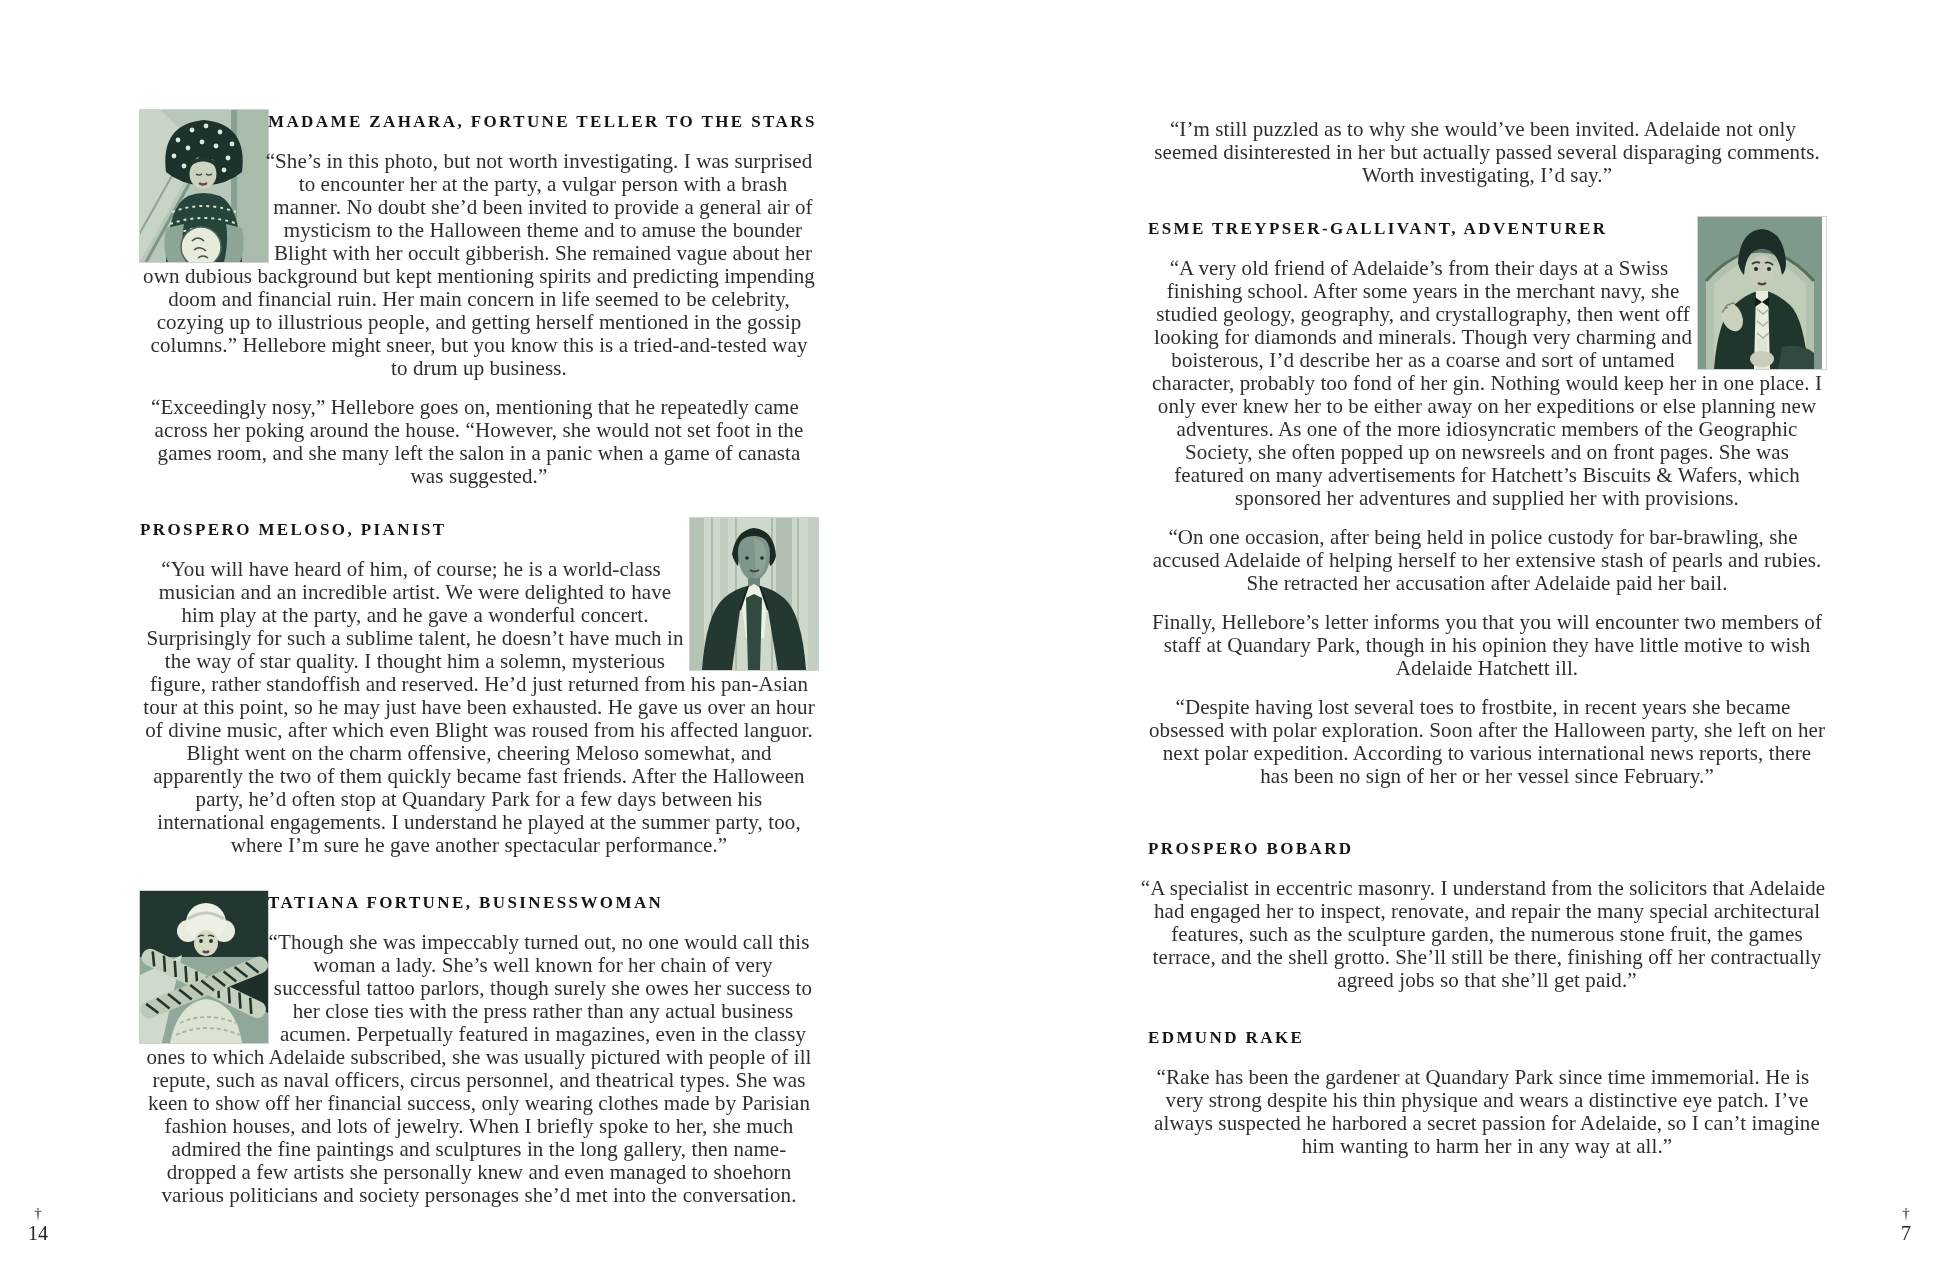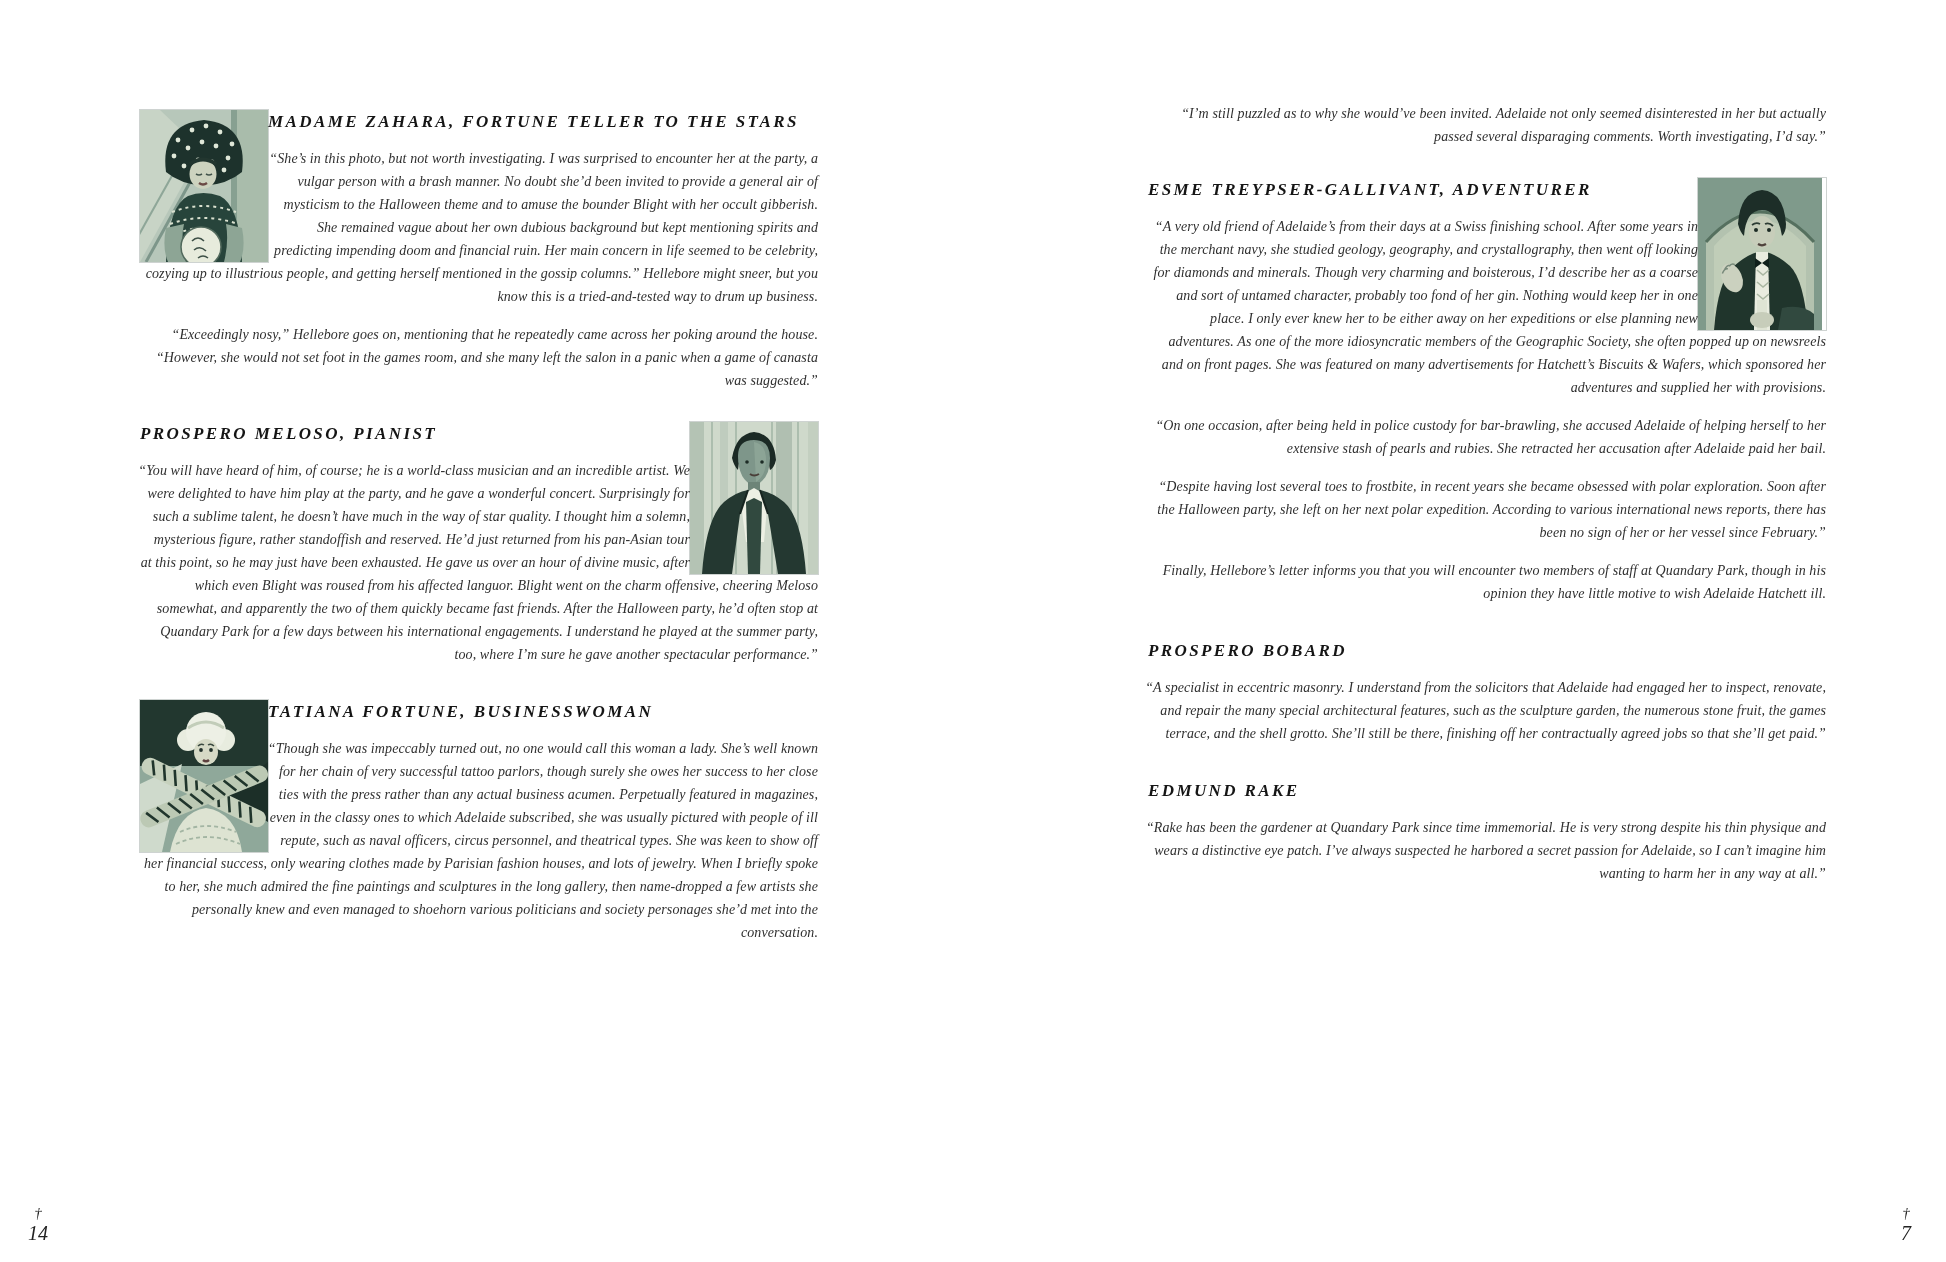--- a/index.html
+++ b/index.html
@@ -3,21 +3,20 @@
 <meta charset="utf-8">
 <style>
   html,body{margin:0;padding:0;background:#ffffff;}
   .spread{
     position:relative;
     width:1946px;height:1262px;
     background:#ffffff;
     font-family:"Liberation Serif", serif;
     color:#2f2f2f;
     overflow:hidden;
-    font-style:italic;
   }
   .col{position:absolute;}
   .col-left{left:140px;top:110px;width:678px;}
   .col-right{left:1148px;top:102px;width:678px;}
 
   .char-section{margin:0;}
   .char-section::after{content:"";display:block;clear:both;}
 
   h2.heading{
     font-family:"Liberation Serif", serif;
@@ -25,25 +24,25 @@
     font-weight:bold;
     letter-spacing:2.4px;
     color:#151515;
     margin:0 0 13px 0;
     line-height:24px;
   }
   .mt-section{margin-top:30px;}
   .mt-section-lg{margin-top:34px;}
 
   p.body{
-    font-size:14px;
+    font-size:21px;
     line-height:23px;
     letter-spacing:0.1px;
-    margin:0 0 15px 0;
-    text-align:right;
+    margin:16px 0 15px 0;
+    text-align:center;
   }
   p.hang{text-indent:-8px;}
   p.last{margin-bottom:0;}
 
   figure.portrait{
     margin:0;padding:0;
     width:128px;height:152px;
     line-height:0;
   }
   figure.portrait svg{display:block;}
@@ -198,22 +197,22 @@
             <path d="M27 92 q4 -4 7 -2 M31 89 q4 -3 7 -1 M36 88 q4 -2 6 1" stroke="#77897a" stroke-width="1.5" fill="none"></path>
           </g>
           <rect x="59" y="122" width="10" height="30" fill="#dfe4d4"></rect>
           <ellipse cx="64" cy="142" rx="12" ry="8" fill="#c7cdba"></ellipse>
           <path d="M84 130 Q104 126 116 136 L116 152 L80 152 Z" fill="#31493f"></path>
         </svg>
       </figure>
       <h2 class="heading">ESME TREYPSER-GALLIVANT, ADVENTURER</h2>
       <p class="body hang">“A very old friend of Adelaide’s from their days at a Swiss finishing school. After some years in the merchant navy, she studied geology, geography, and crystallography, then went off looking for diamonds and minerals. Though very charming and boisterous, I’d describe her as a coarse and sort of untamed character, probably too fond of her gin. Nothing would keep her in one place. I only ever knew her to be either away on her expeditions or else planning new adventures. As one of the more idiosyncratic members of the Geographic Society, she often popped up on newsreels and on front pages. She was featured on many advertisements for Hatchett’s Biscuits &amp; Wafers, which sponsored her adventures and supplied her with provisions.</p>
       <p class="body hang">“On one occasion, after being held in police custody for bar-brawling, she accused Adelaide of helping herself to her extensive stash of pearls and rubies. She retracted her accusation after Adelaide paid her bail.</p>
+      <p class="body last">Finally, Hellebore’s letter informs you that you will encounter two members of staff at Quandary Park, though in his opinion they have little motive to wish Adelaide Hatchett ill.</p>
       <p class="body hang">“Despite having lost several toes to frostbite, in recent years she became obsessed with polar exploration. Soon after the Halloween party, she left on her next polar expedition. According to various international news reports, there has been no sign of her or her vessel since February.”</p>
-      <p class="body last">Finally, Hellebore’s letter informs you that you will encounter two members of staff at Quandary Park, though in his opinion they have little motive to wish Adelaide Hatchett ill.</p>
     </section>
 
     <section class="char-section mt-section-lg">
       <h2 class="heading">PROSPERO BOBARD</h2>
       <p class="body hang last">“A specialist in eccentric masonry. I understand from the solicitors that Adelaide had engaged her to inspect, renovate, and repair the many special architectural features, such as the sculpture garden, the numerous stone fruit, the games terrace, and the shell grotto. She’ll still be there, finishing off her contractually agreed jobs so that she’ll get paid.”</p>
     </section>
 
     <section class="char-section mt-section-lg">
       <h2 class="heading">EDMUND RAKE</h2>
       <p class="body hang last">“Rake has been the gardener at Quandary Park since time immemorial. He is very strong despite his thin physique and wears a distinctive eye patch. I’ve always suspected he harbored a secret passion for Adelaide, so I can’t imagine him wanting to harm her in any way at all.”</p>

